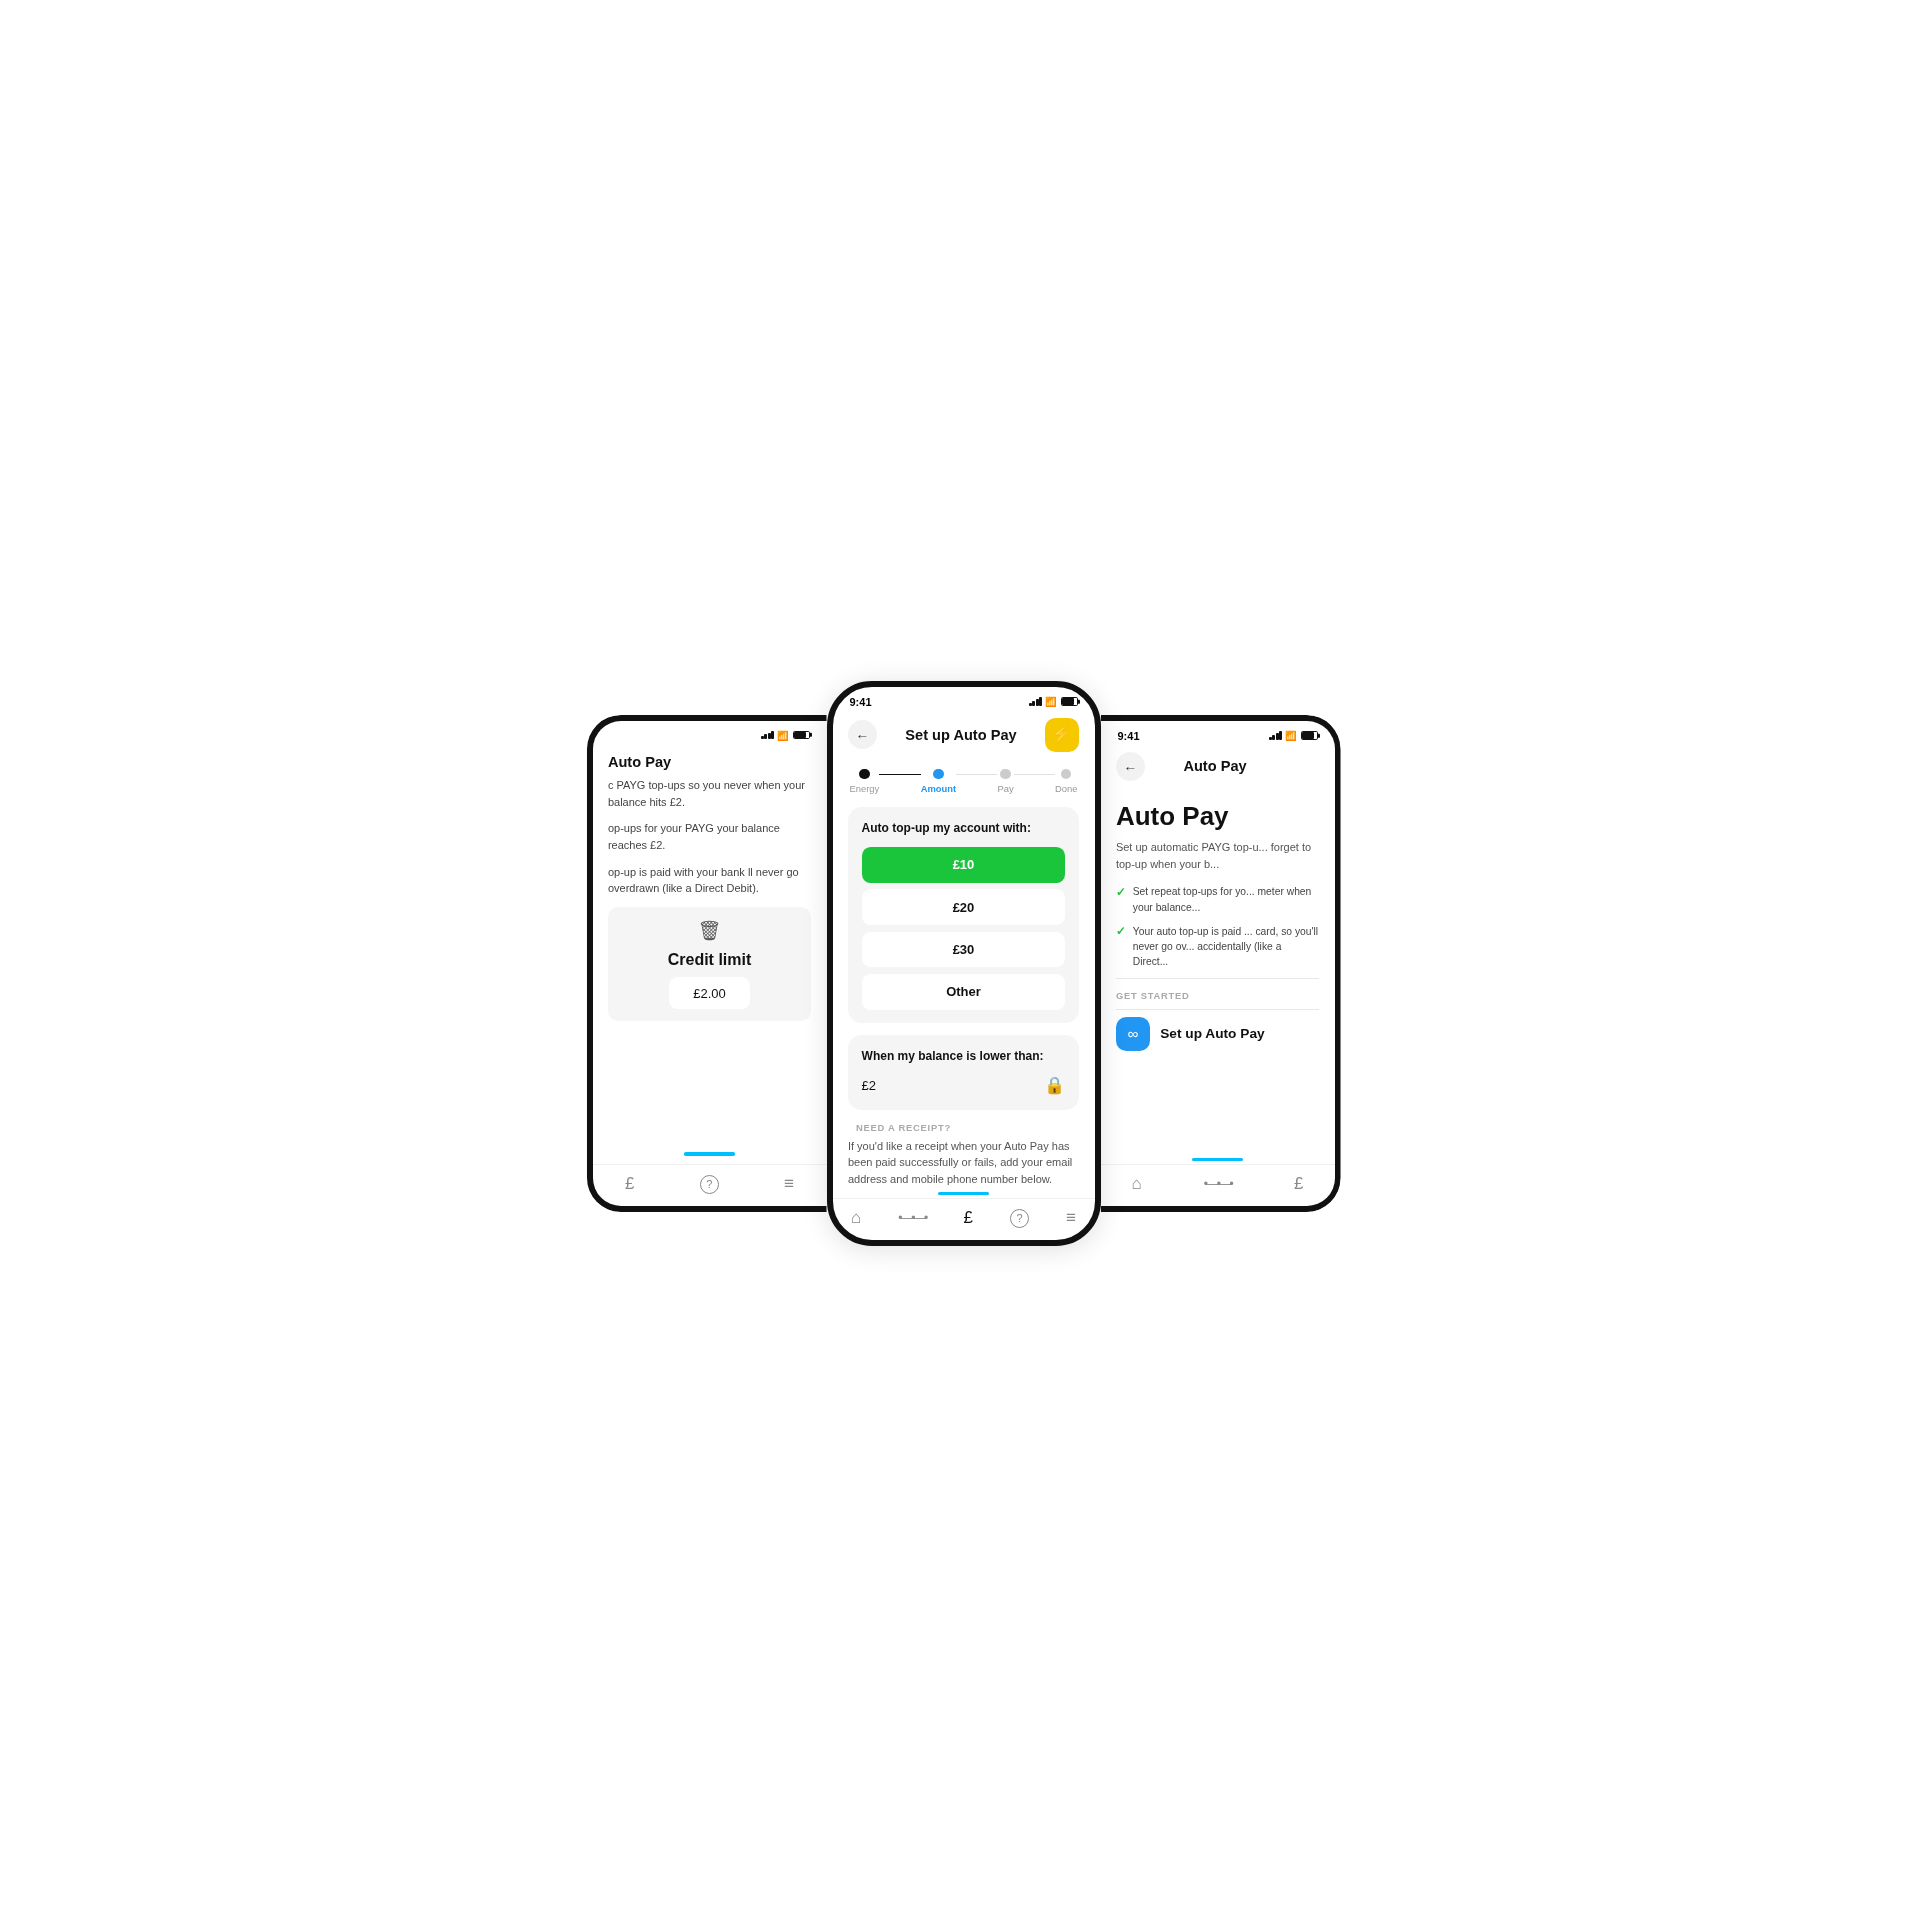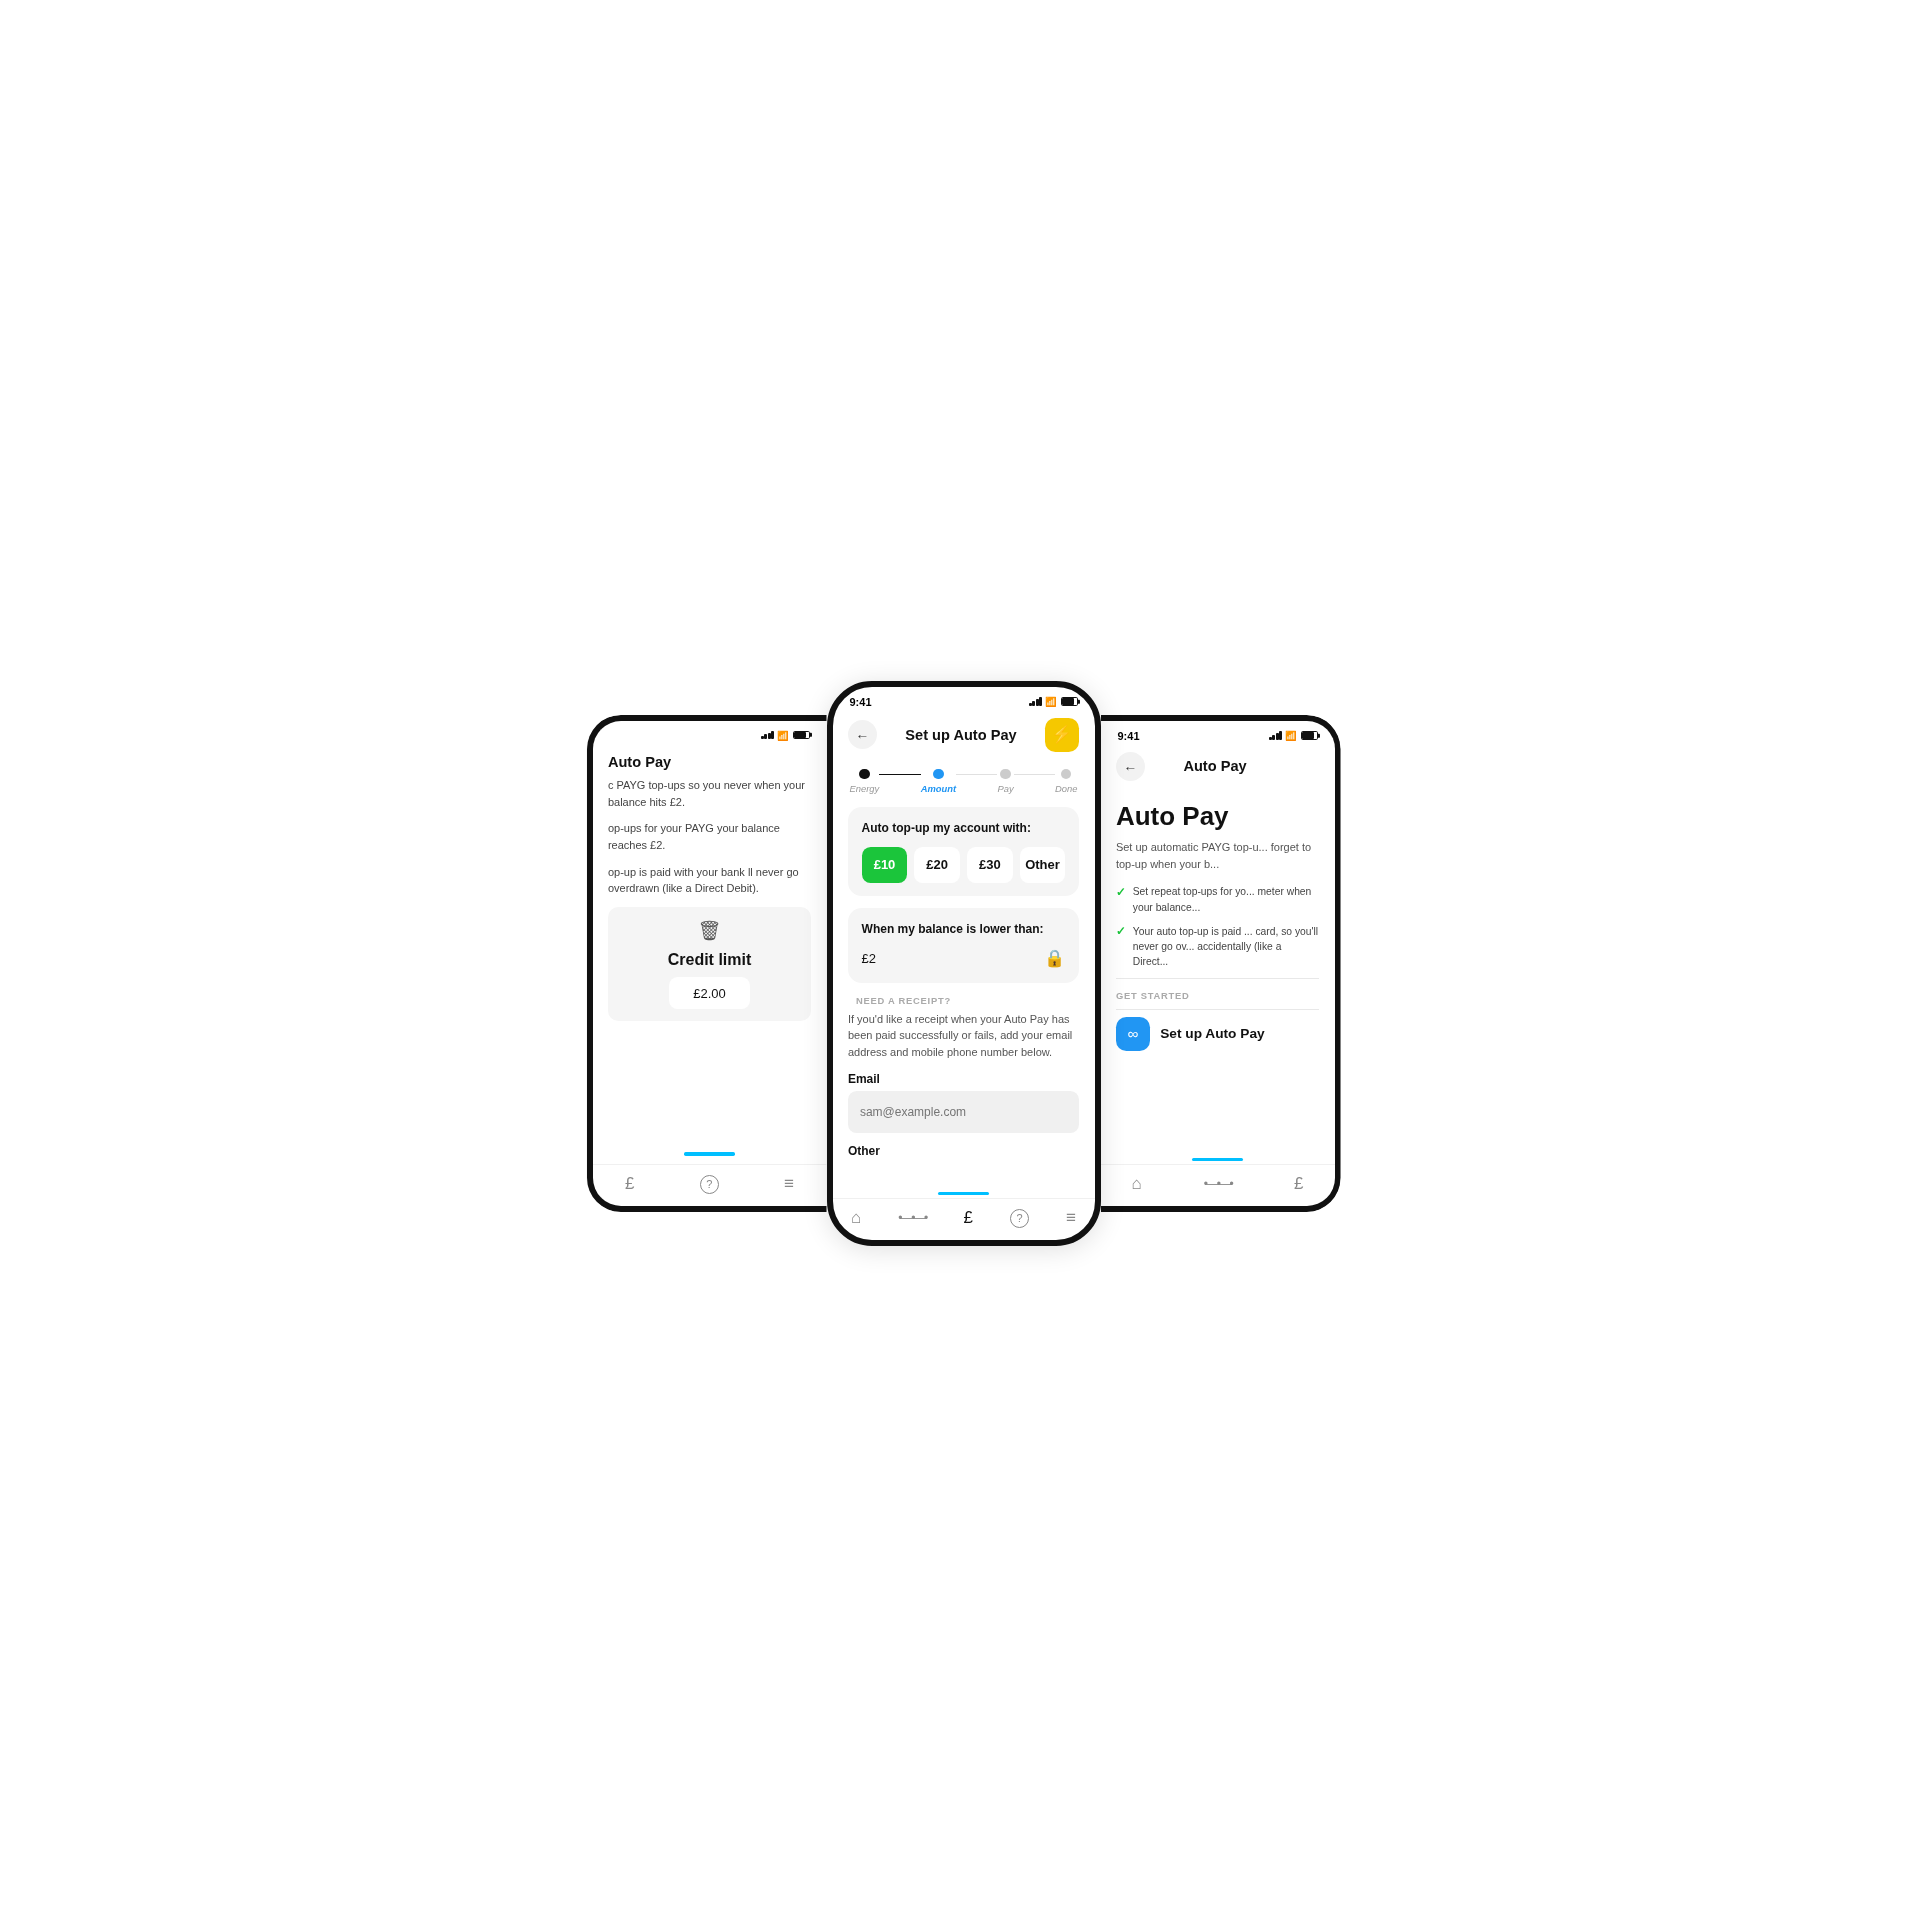--- a/index.html
+++ b/index.html
@@ -99,21 +99,20 @@
       justify-content: center; font-size: 17px;
     }
 
     
     .progress-bar {
       display: flex;
       align-items: center;
       justify-content: flex-start;
       padding: 10.3px 17px 3.4px;
       position: relative;
-      font-style: italic;
     }
     .progress-step {
       display: flex; flex-direction: column; align-items: center;
       gap: 3.4px; z-index: 1;
     }
     .step-dot {
       width: 10.3px; height: 10.3px; border-radius: 50%;
       background: #ccc;
     }
     .step-dot.active { background: #2196f3; }
@@ -138,21 +137,21 @@
       background: #f5f5f5;
       border-radius: 13.7px;
       padding: 13.7px;
       margin-bottom: 12px;
     }
     .card-title {
       font-size: 12px; font-weight: 700; color: #111;
       margin-bottom: 12px;
     }
     .amount-options {
-      display: flex; gap: 6.8px;
+      display: flex; gap: 6.8px; flex-direction: column;
     }
     .amount-btn {
       flex: 1; padding: 10.3px 0; border-radius: 8.6px;
       font-size: 13px; font-weight: 700; text-align: center;
       background: #fff; color: #111; cursor: pointer;
       border: none;
     }
     .amount-btn.selected { background: #1bc53b; color: #fff; }
     .amount-btn.other { background: #fff; color: #111; }
 

